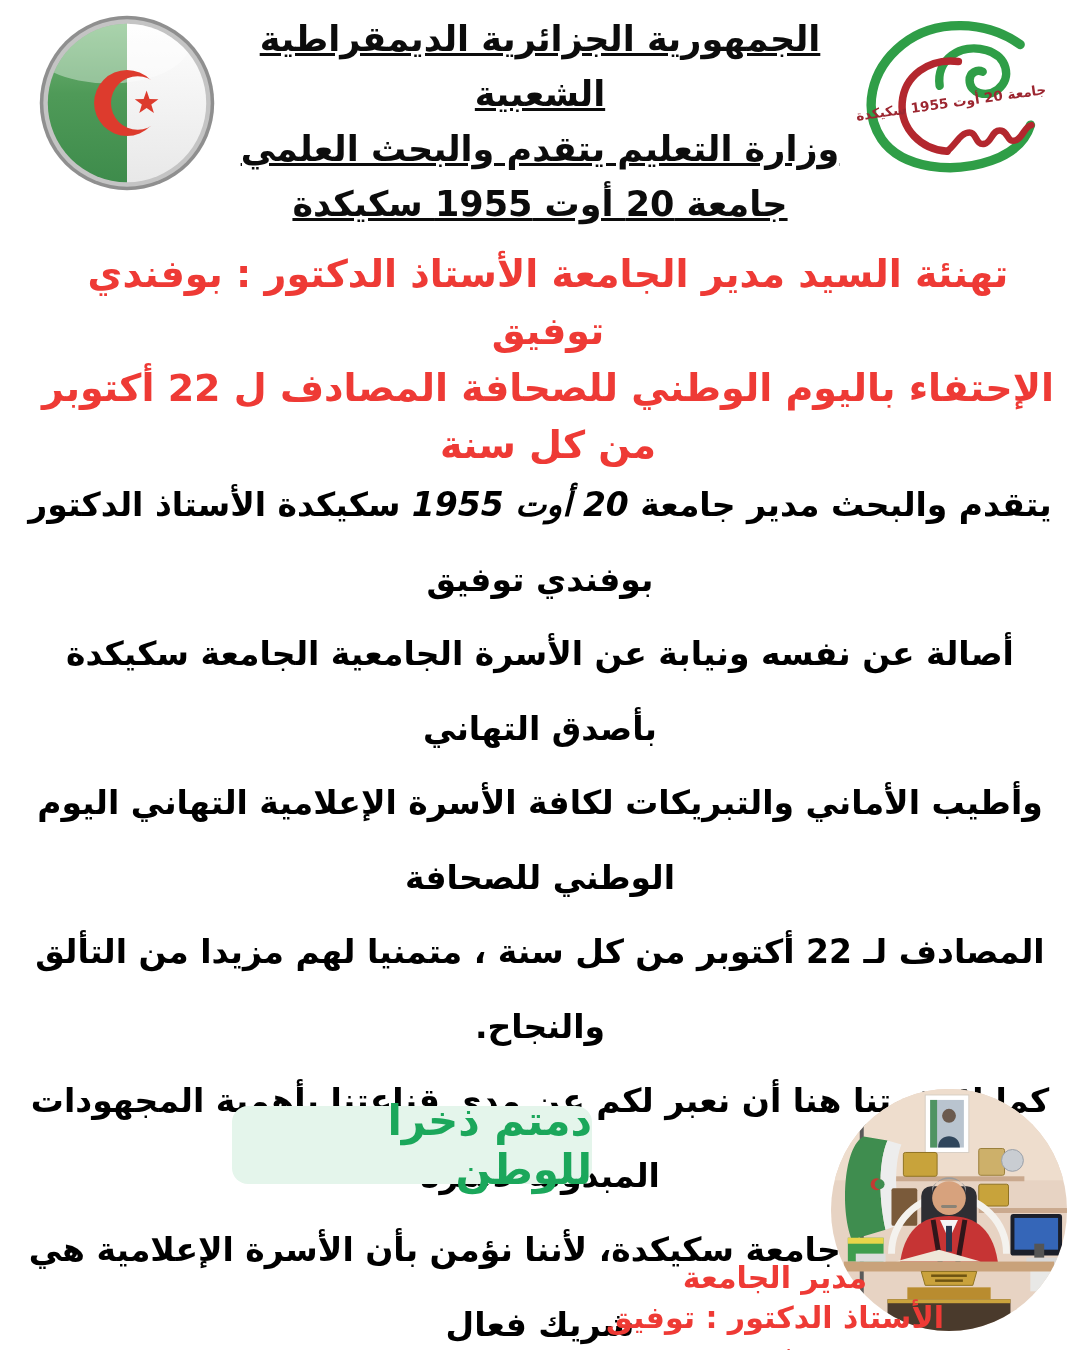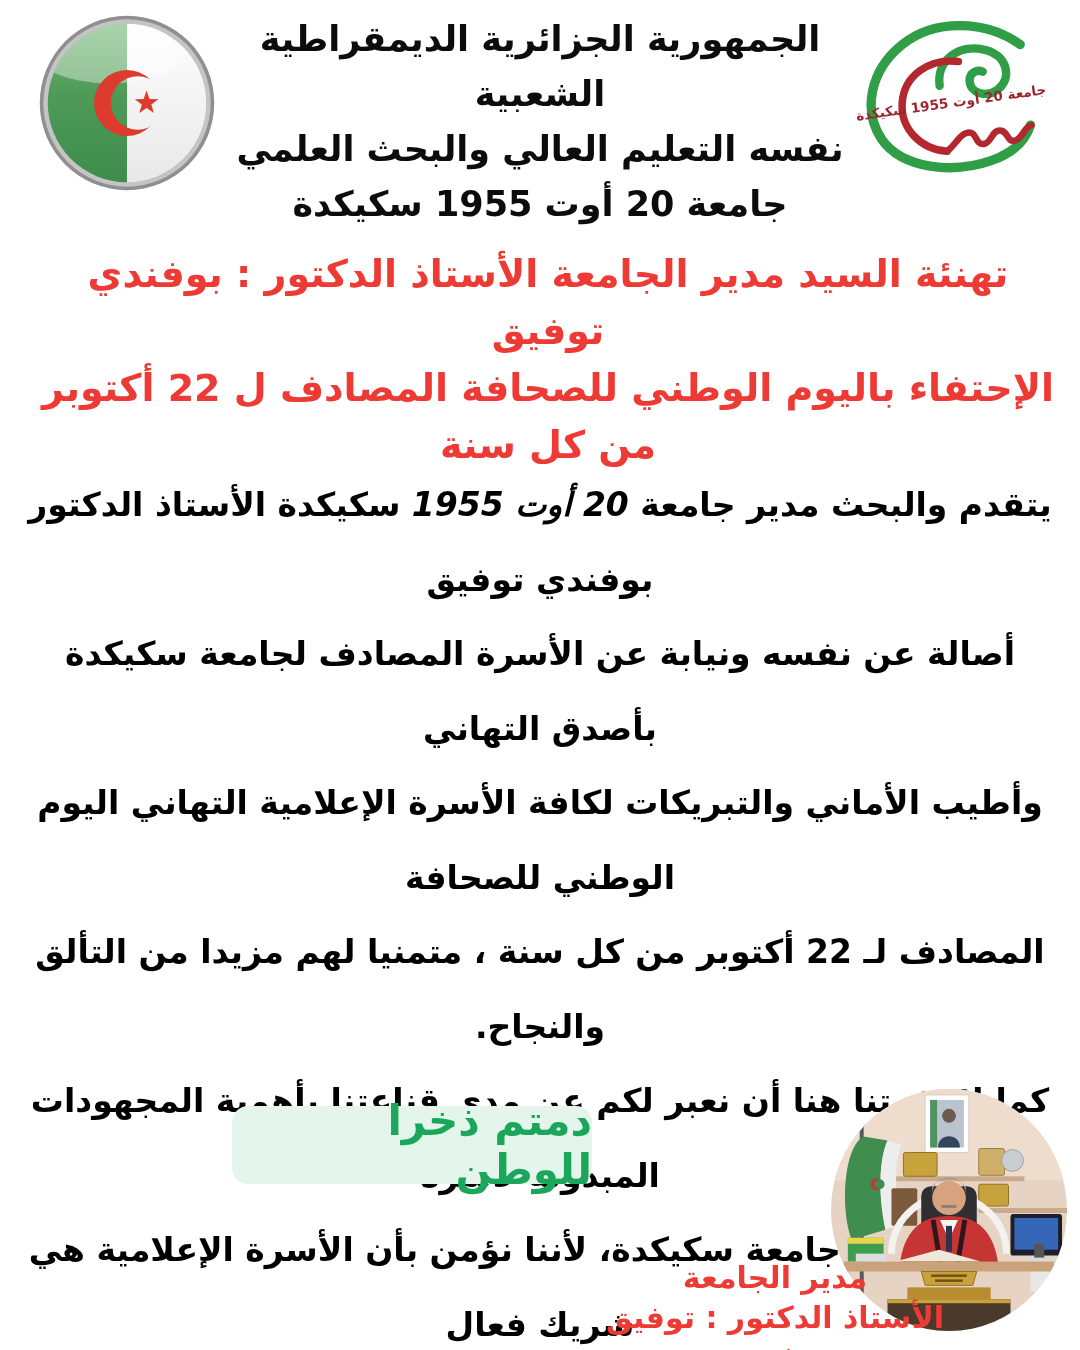--- a/index.html
+++ b/index.html
@@ -12,21 +12,21 @@
     font-family:"DejaVu Sans","Liberation Sans",sans-serif;
     direction:rtl;
   }
   
   .flag-emblem { position:absolute; left:38px; top:14px; width:178px; height:178px; }
   .flag-emblem svg { width:100%; height:100%; display:block; }
   
   .header {
     position:absolute; top:12px; left:220px; width:640px;
     text-align:center; font-weight:bold; font-size:35px; line-height:55px;
-    color:#0c0c0c; direction:rtl;
+    color:#0c0c0c; direction:rtl;text-decoration:underline;
   }
   
   .uni-logo { position:absolute; left:846px; top:12px; width:206px; height:170px; }
   .uni-logo svg { width:100%; height:100%; display:block; }
   
   .title {
     position:absolute; top:246px; left:28px; width:1040px;
     text-align:center; font-weight:bold; font-size:38px; line-height:57px;
     color:#ee3a35; direction:rtl;
   }
@@ -86,42 +86,42 @@
         <rect x="100" y="0" width="100" height="200" fill="url(#wGrad)"></rect>
         <ellipse cx="80" cy="34" rx="90" ry="44" fill="#ffffff" opacity="0.38"></ellipse>
       </g>
       <circle cx="100" cy="100" r="37" fill="#dd3b2d" mask="url(#crescentMask)"></circle>
       <polygon fill="#dd3b2d" points="0,-14 3.29,-4.53 13.3,-4.33 5.33,1.73 8.23,11.33 0,5.6 -8.23,11.33 -5.33,1.73 -13.3,-4.33 -3.29,-4.53" transform="translate(122,100)"></polygon>
     </svg>
   </div>
 
   <div class="header">
     <div>الجمهورية الجزائرية الديمقراطية الشعبية</div>
-    <div>نفسه التعليم العالي والبحث العلمي</div>
+    <div>وزارة التعليم يتقدم والبحث العلمي</div>
     <div>جامعة 20 أوت 1955 سكيكدة</div>
   </div>
 
   <div class="uni-logo">
     <svg viewBox="0 0 220 180">
       <path d="M 186 34 C 150 8 95 6 60 34 C 25 62 18 105 38 135 C 60 167 115 172 155 158 C 178 150 192 136 197 120" fill="none" stroke="#2f9e47" stroke-width="10" stroke-linecap="round"></path>
       <path d="M 100 78 C 96 50 122 32 150 40 C 172 46 178 70 162 82 C 150 91 132 86 132 72 C 132 64 140 60 146 63" fill="none" stroke="#2f9e47" stroke-width="9" stroke-linecap="round"></path>
       <path d="M 120 52 C 88 48 62 68 60 96 C 58 124 80 146 108 148" fill="none" stroke="#b3272e" stroke-width="8" stroke-linecap="round"></path>
       <path d="M 108 148 C 118 140 122 128 132 128 C 140 128 138 142 148 140 C 156 138 156 124 166 126 C 174 128 172 140 182 136 C 190 132 190 122 198 120" fill="none" stroke="#b3272e" stroke-width="7" stroke-linecap="round" stroke-linejoin="round"></path>
       <text x="113" y="101" transform="rotate(-8 113 101)" text-anchor="middle" font-size="14.5" font-weight="bold" fill="#9c2630" direction="rtl">جامعة 20 أوت 1955 سكيكدة</text>
     </svg>
   </div>
 
   <div class="title">
     <div>تهنئة السيد مدير الجامعة الأستاذ الدكتور : بوفندي توفيق</div>
     <div>الإحتفاء باليوم الوطني للصحافة المصادف ل 22 أكتوبر من كل سنة</div>
   </div>
 
   <div class="bodytext">
     <div><span>يتقدم والبحث مدير جامعة </span><i>20 أوت 1955</i><span> سكيكدة الأستاذ الدكتور بوفندي توفيق</span></div>
-    <div>أصالة عن نفسه ونيابة عن الأسرة المصادف لجامعة سكيكدة بأصدق التهاني</div>
+    <div>أصالة عن نفسه ونيابة عن الأسرة الجامعية الجامعة سكيكدة بأصدق التهاني</div>
     <div>وأطيب الأماني والتبريكات لكافة الأسرة الإعلامية التهاني اليوم الوطني للصحافة</div>
     <div>المصادف لـ 22 أكتوبر من كل سنة ، متمنيا لهم مزيدا من التألق والنجاح.</div>
     <div>كما لا يفوتنا هنا أن نعبر لكم عن مدى قناعتنا بأهمية المجهودات المبذولة لأسرة</div>
     <div>الإعلام لدعم جامعة سكيكدة، لأننا نؤمن بأن الأسرة الإعلامية هي شريك فعال</div>
 
   </div>
 
   <div class="badge">
     <span>دمتم ذخرا للوطن</span>
   </div>

